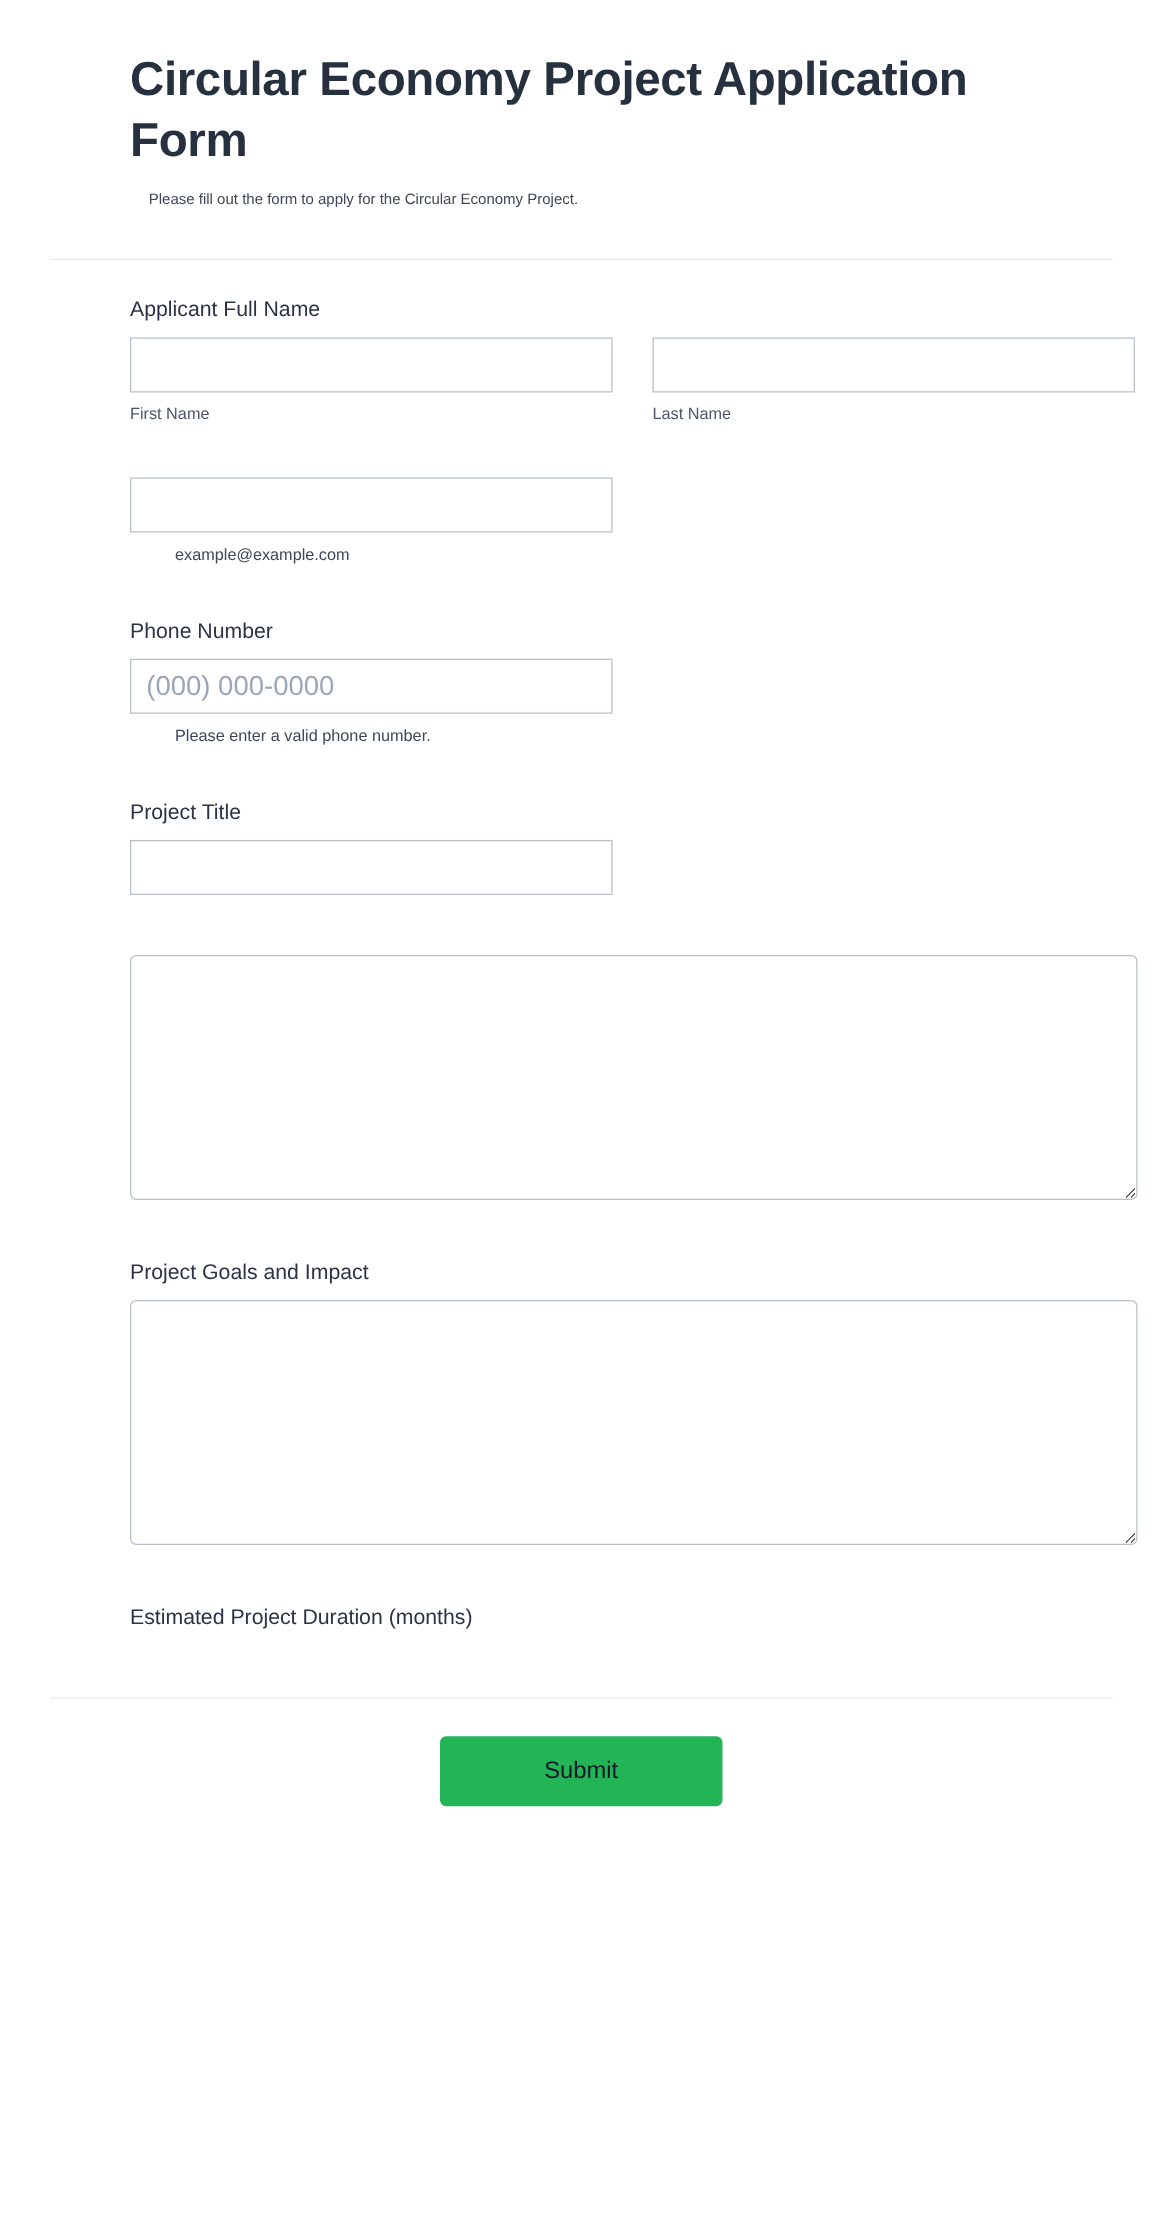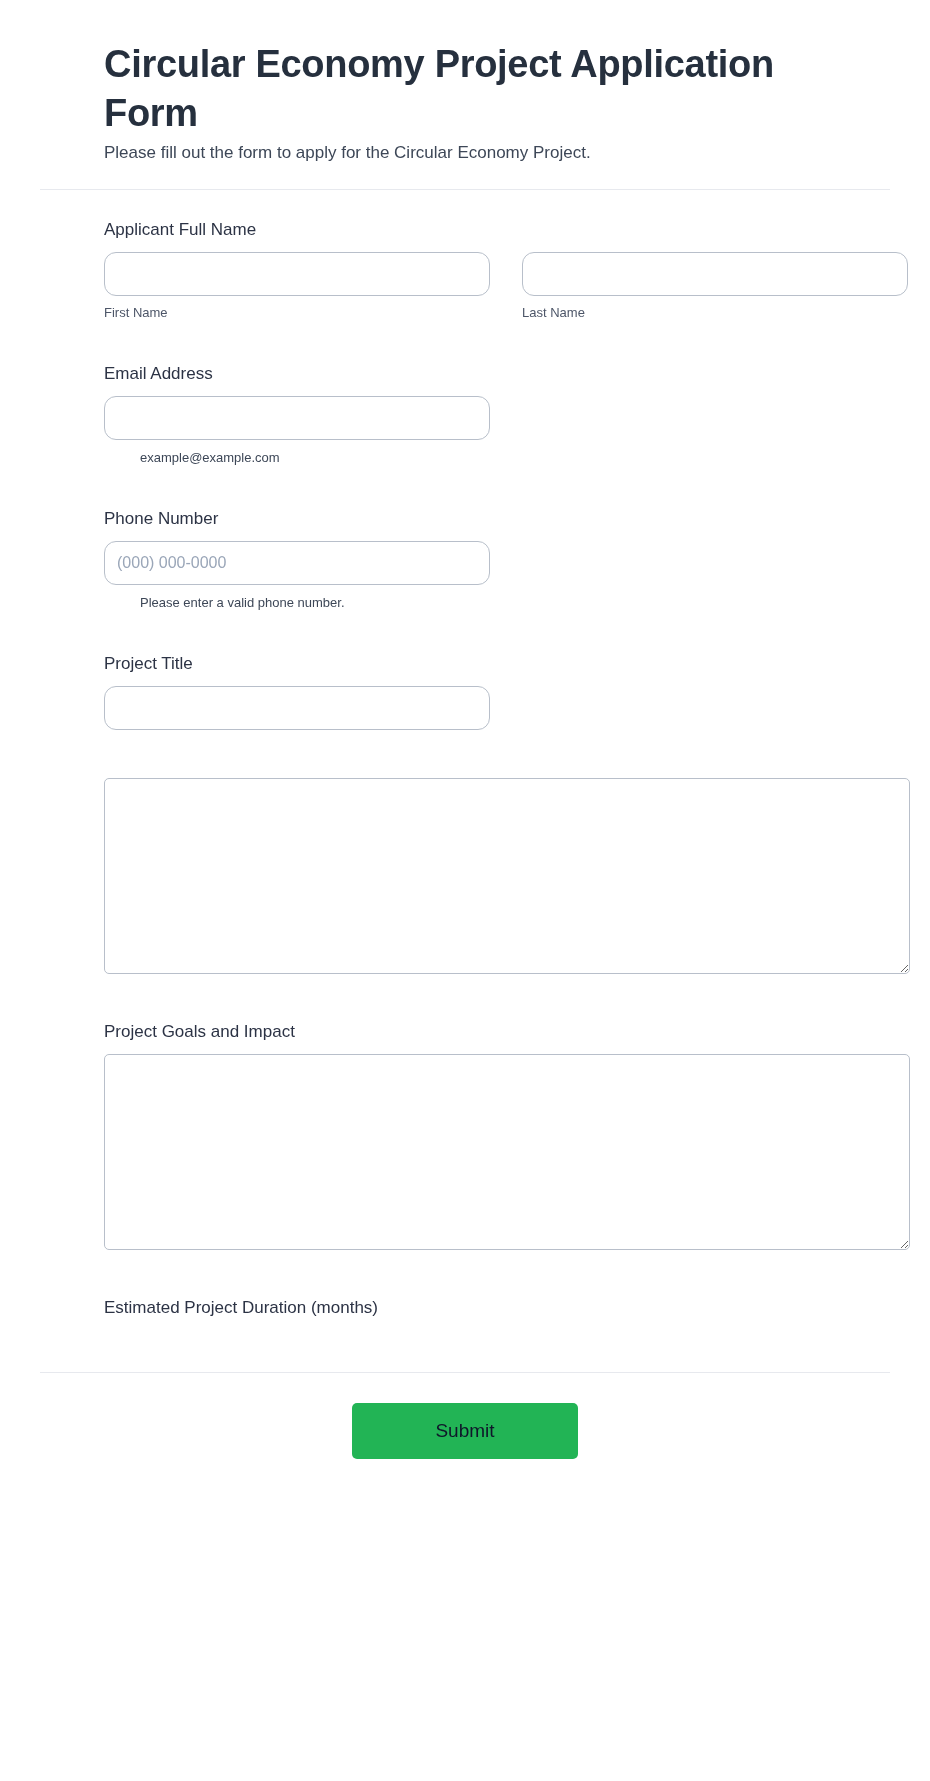--- a/index.html
+++ b/index.html
@@ -26,23 +26,23 @@
   .form-title {
     font-size: 38px;
     line-height: 1.28;
     font-weight: bold;
     color: #26303e;
     margin: 0 0 6px 0;
     letter-spacing: -0.3px;
     max-width: 730px;
   }
   .form-subtitle {
-    font-size: 17px;
+    font-size: 12px;
     color: #3d4757;
-    margin: 0;
+    margin: 15px;
     font-weight: normal;
   }
   .form-body {
     padding: 30px 64px 24px 64px;
   }
   .field {
     margin-bottom: 30px;
   }
   .field-label {
     display: block;
@@ -62,24 +62,24 @@
     font-size: 13px;
     color: #3d4757;
     margin-top: 10px;
     margin-left: 36px;
   }
   .input {
     display: block;
     width: 100%;
     height: 44px;
     border: 1px solid #b8bfca;
-    border-radius: 12px;
+    border-radius: 0;
     background: #ffffff;
     padding: 0 12px;
-    font-size: 16px;
+    font-size: 22px;
     color: #2c3345;
     font-family: "Liberation Sans", sans-serif;
     outline: none;
   }
   .input::placeholder {
     color: #9aa6b8;
   }
   .name-row {
     display: flex;
     gap: 32px;
@@ -146,21 +146,20 @@
           <span class="sub-label">First Name</span>
         </div>
         <div class="name-col">
           <input class="input" type="text" placeholder="" style="">
           <span class="sub-label">Last Name</span>
         </div>
       </div>
     </div>
 
     <div class="field gap-lg">
-      <span class="field-label">Email Address</span>
       <input class="input half" type="email" placeholder="" style="">
       <span class="hint">example@example.com</span>
     </div>
 
     <div class="field gap-lg">
       <span class="field-label">Phone Number</span>
       <input class="input half" type="tel" placeholder="(000) 000-0000" style="">
       <span class="hint">Please enter a valid phone number.</span>
     </div>
 

